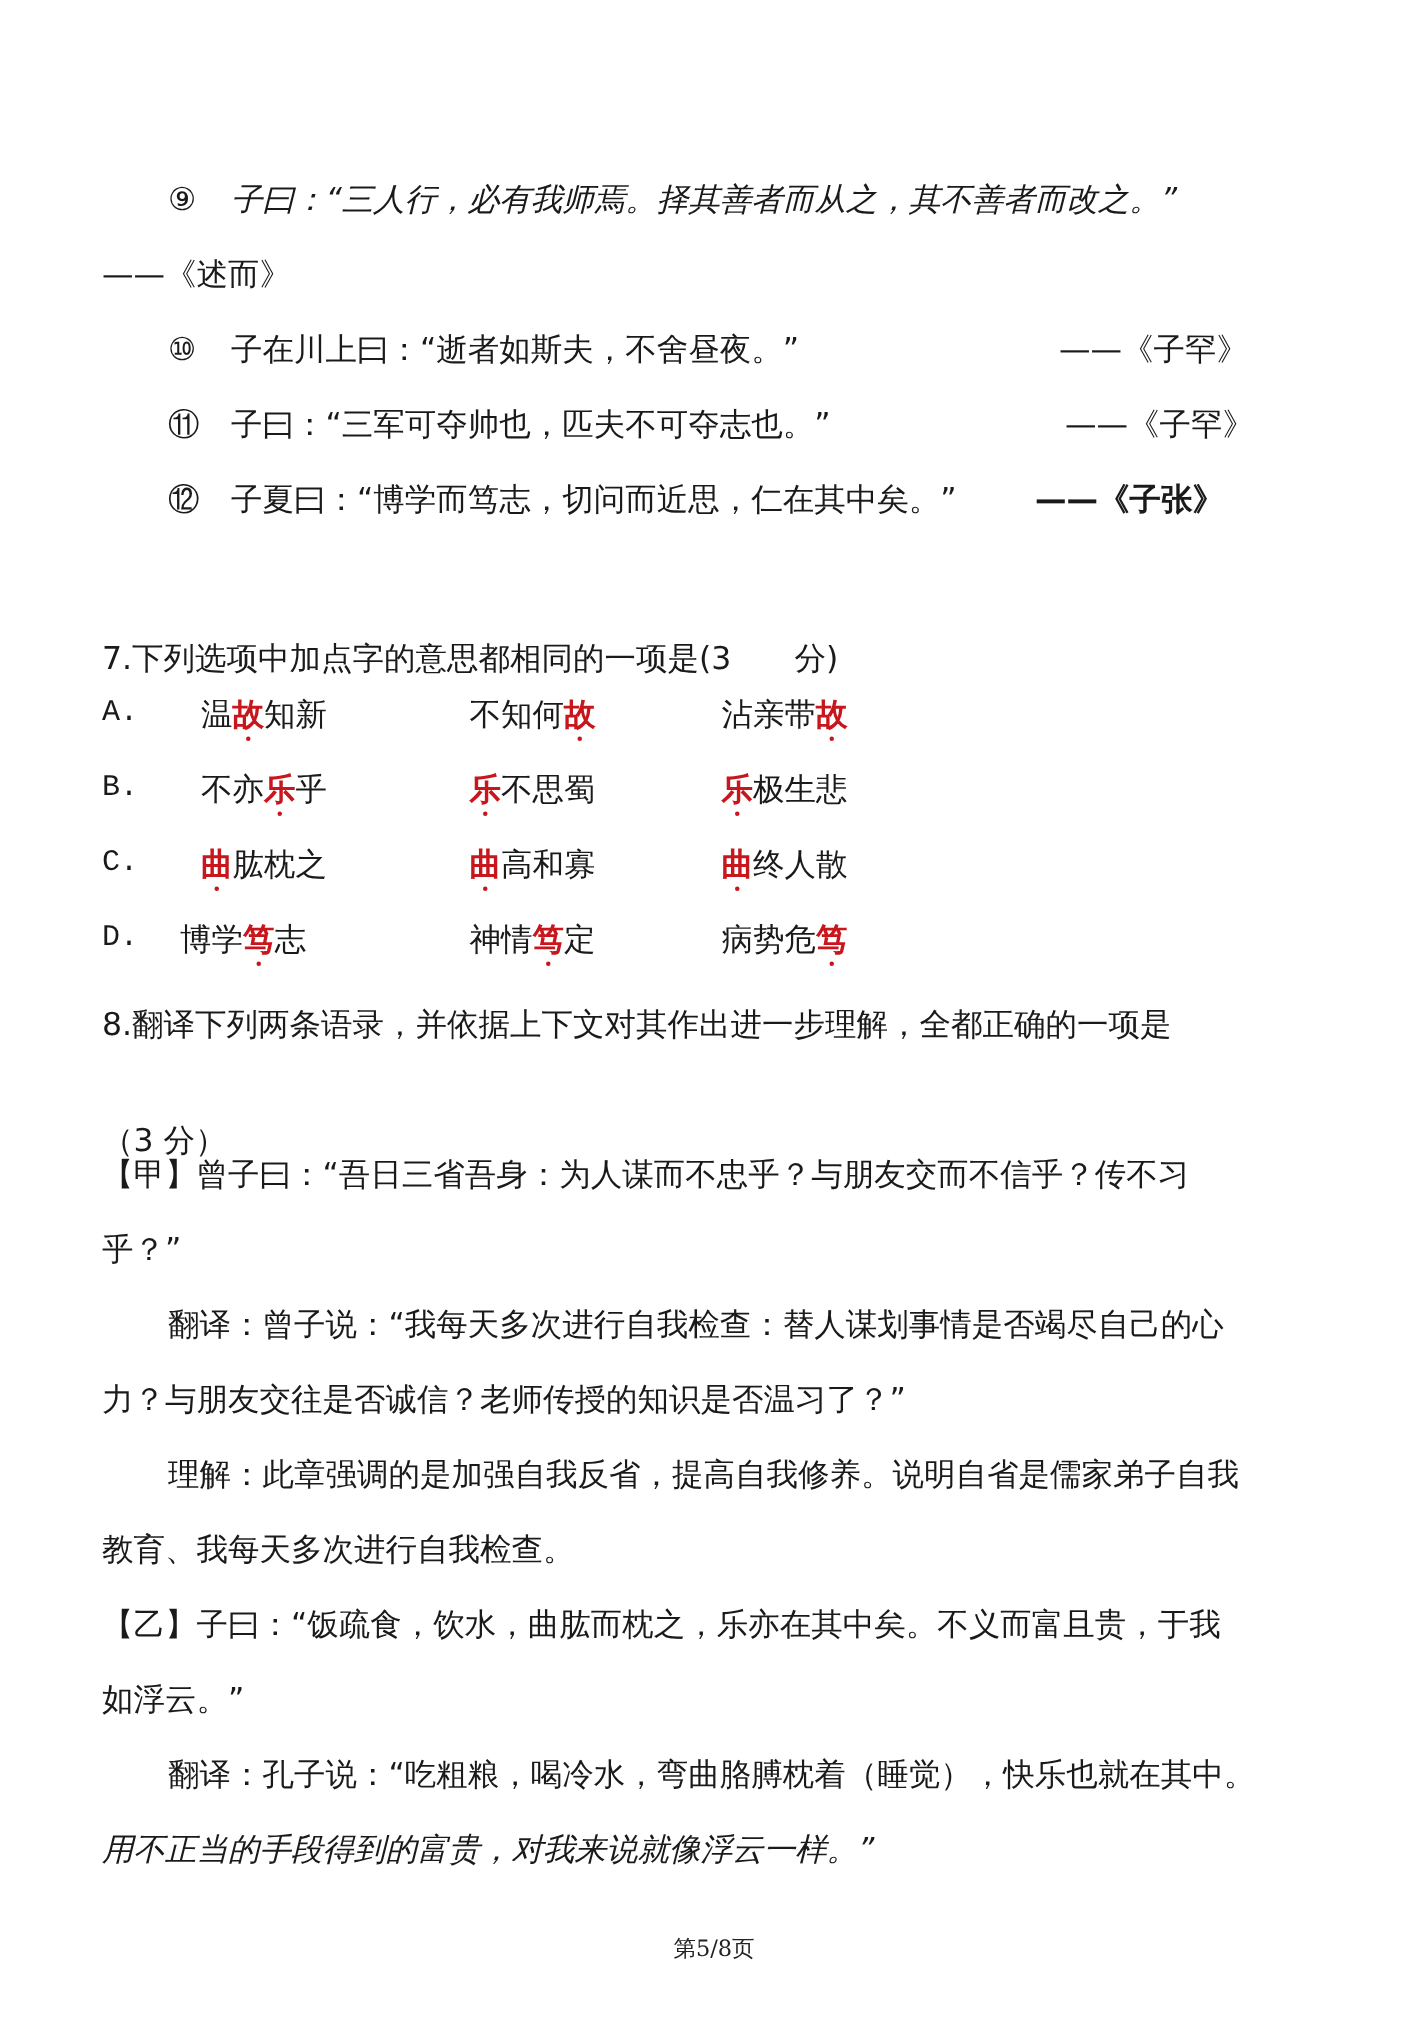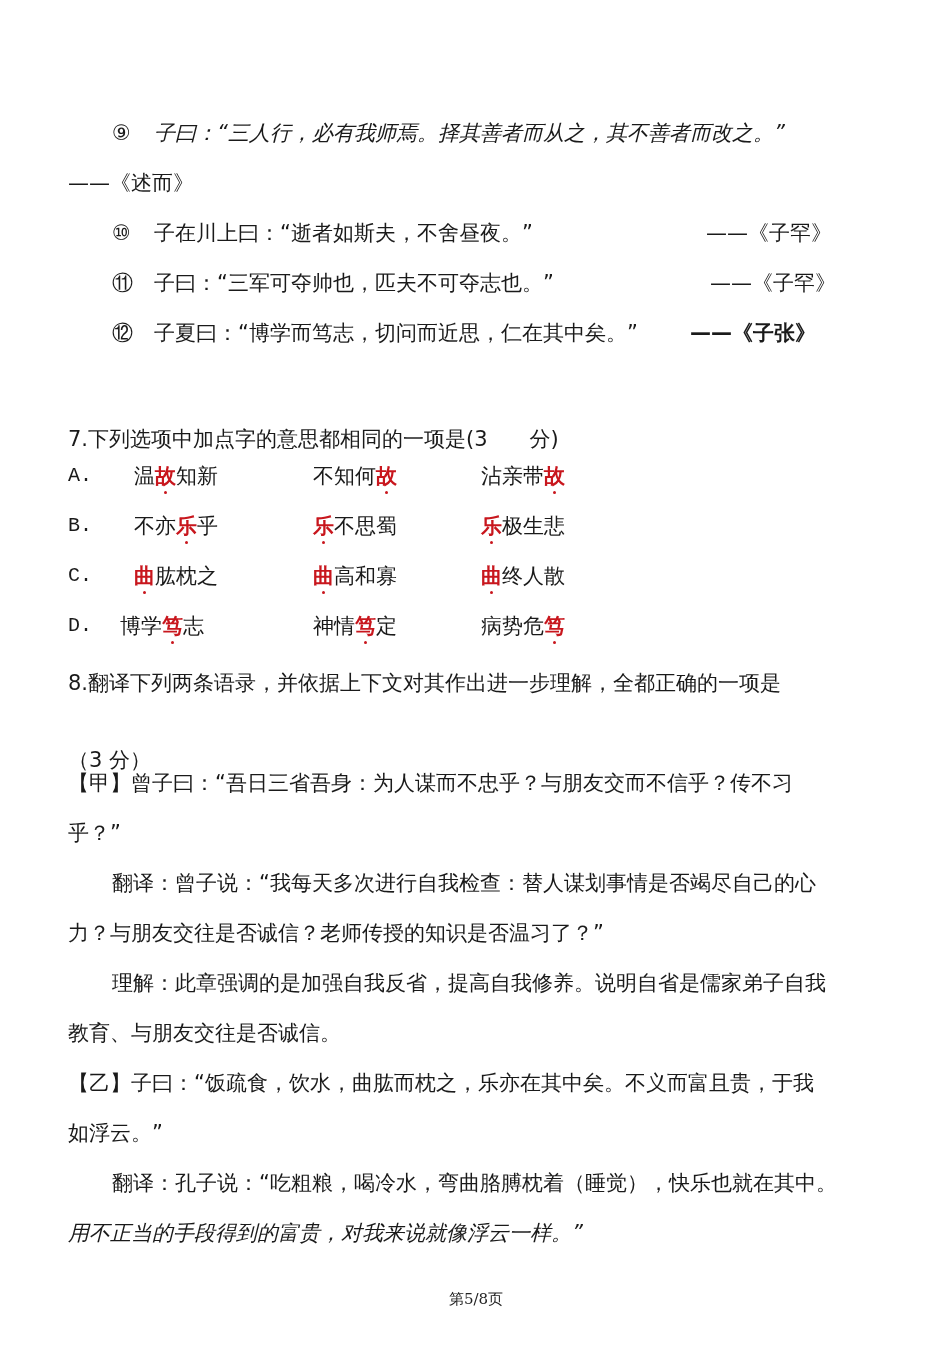--- a/index.html
+++ b/index.html
@@ -79,20 +79,20 @@
 </div>
 
 <div class="line" style="top:668px;left:68px;">8.翻译下列两条语录，并依据上下文对其作出进一步理解，全都正确的一项是</div>
 <div class="line" style="top:718px;left:68px;margin-top:27px;">（3 分）</div>
 
 <div class="line" style="top:768px;left:68px;">【甲】曾子曰：“吾日三省吾身：为人谋而不忠乎？与朋友交而不信乎？传不习</div>
 <div class="line" style="top:818px;left:68px;">乎？”</div>
 <div class="line" style="top:868px;left:112px;">翻译：曾子说：“我每天多次进行自我检查：替人谋划事情是否竭尽自己的心</div>
 <div class="line" style="top:918px;left:68px;">力？与朋友交往是否诚信？老师传授的知识是否温习了？”</div>
 <div class="line" style="top:968px;left:112px;">理解：此章强调的是加强自我反省，提高自我修养。说明自省是儒家弟子自我</div>
-<div class="line" style="top:1018px;left:68px;">教育、与朋友交往是否诚信。</div>
+<div class="line" style="top:1018px;left:68px;">教育、我每天多次进行自我检查。</div>
 
 <div class="line" style="top:1068px;left:68px;">【乙】子曰：“饭疏食，饮水，曲肱而枕之，乐亦在其中矣。不义而富且贵，于我</div>
 <div class="line" style="top:1118px;left:68px;">如浮云。”</div>
 <div class="line" style="top:1168px;left:112px;">翻译：孔子说：“吃粗粮，喝冷水，弯曲胳膊枕着（睡觉），快乐也就在其中。</div>
 <div class="line" style="top:1218px;left:68px;font-style:italic;">用不正当的手段得到的富贵，对我来说就像浮云一样。”</div>
 
 <div class="footer">第5/8页</div>
 
 </body></html>

